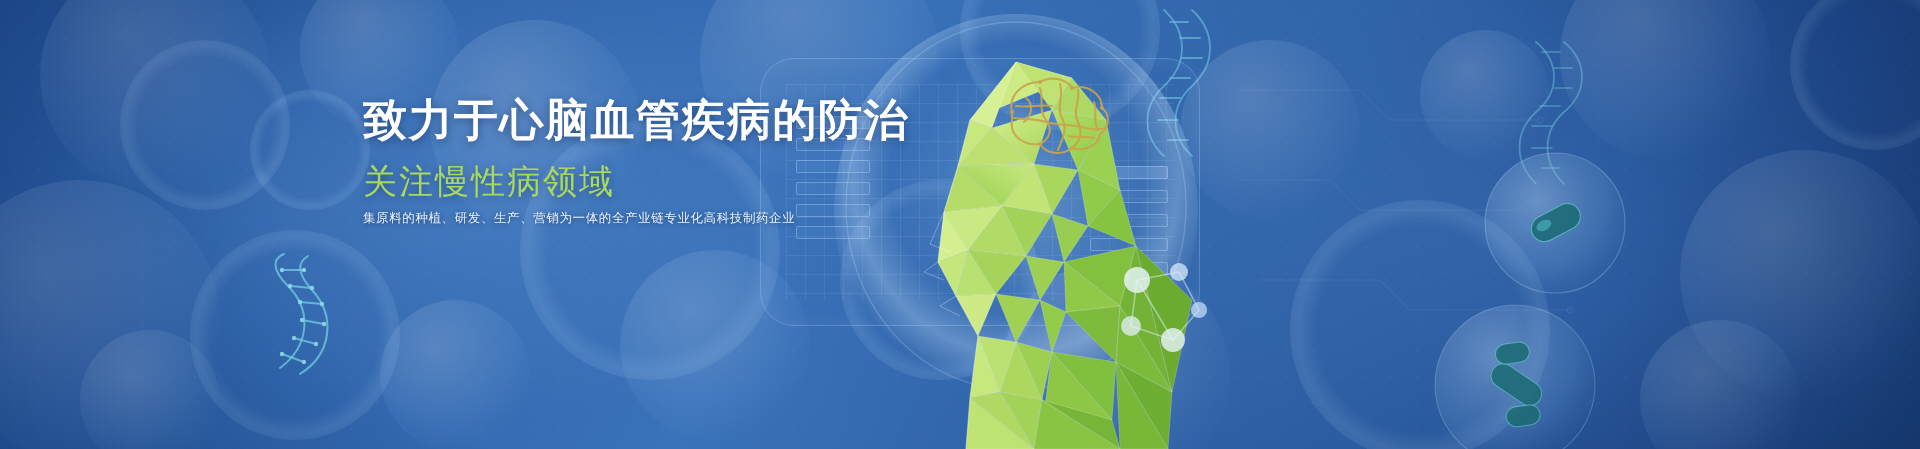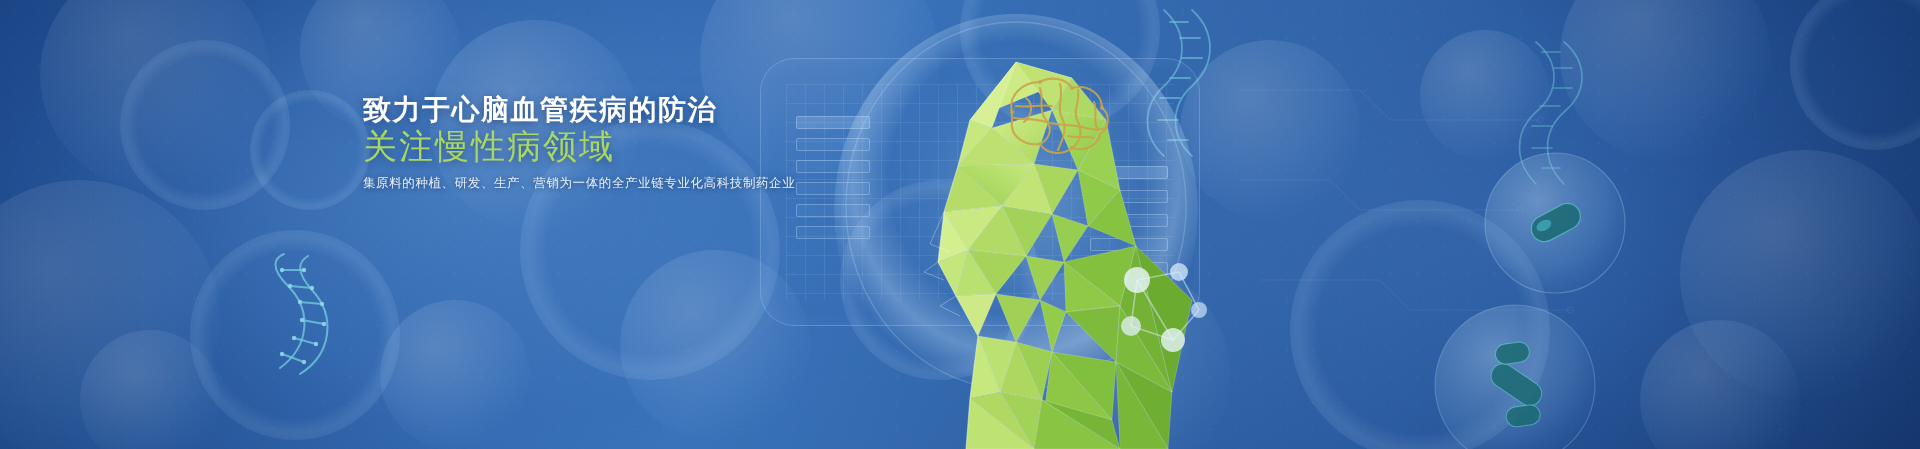--- a/index.html
+++ b/index.html
@@ -26,26 +26,26 @@
     opacity:.55;
   }
   #vignette{
     position:absolute;inset:0;pointer-events:none;
     background:radial-gradient(ellipse 1300px 620px at 50% 48%, rgba(0,0,0,0) 52%, rgba(8,32,78,0.30) 88%, rgba(6,26,66,0.50) 100%);
   }
 
   
   #copy{position:absolute;left:363px;top:94px;width:760px;z-index:40;}
   #headline{
-    font-size:28px;font-weight:bold;line-height:1.16;color:#ffffff;letter-spacing:1.5px;white-space:nowrap;
+    font-size:44px;font-weight:bold;line-height:1.16;color:#ffffff;letter-spacing:1.5px;white-space:nowrap;
     text-shadow:0 2px 10px rgba(10,34,80,0.55), 0 0 26px rgba(120,170,235,0.30);
   }
   #headline .hl-em{color:#ffffff;}
   #subline{
-    margin-top:0;font-size:34px;font-weight:normal;line-height:1.2;color:#a8d860;letter-spacing:2px;white-space:nowrap;
+    margin-top:16px;font-size:34px;font-weight:normal;line-height:1.2;color:#a8d860;letter-spacing:2px;white-space:nowrap;
     text-shadow:0 2px 9px rgba(10,34,80,0.45);
   }
   #tagline{
     margin-top:8px;font-size:12.5px;color:#eaf2fb;letter-spacing:.6px;white-space:nowrap;font-weight:normal;
     text-shadow:0 1px 5px rgba(10,30,70,0.55);
   }
 
   
   #hud{position:absolute;left:760px;top:58px;width:440px;height:268px;z-index:12;}
   .hud-frame{

